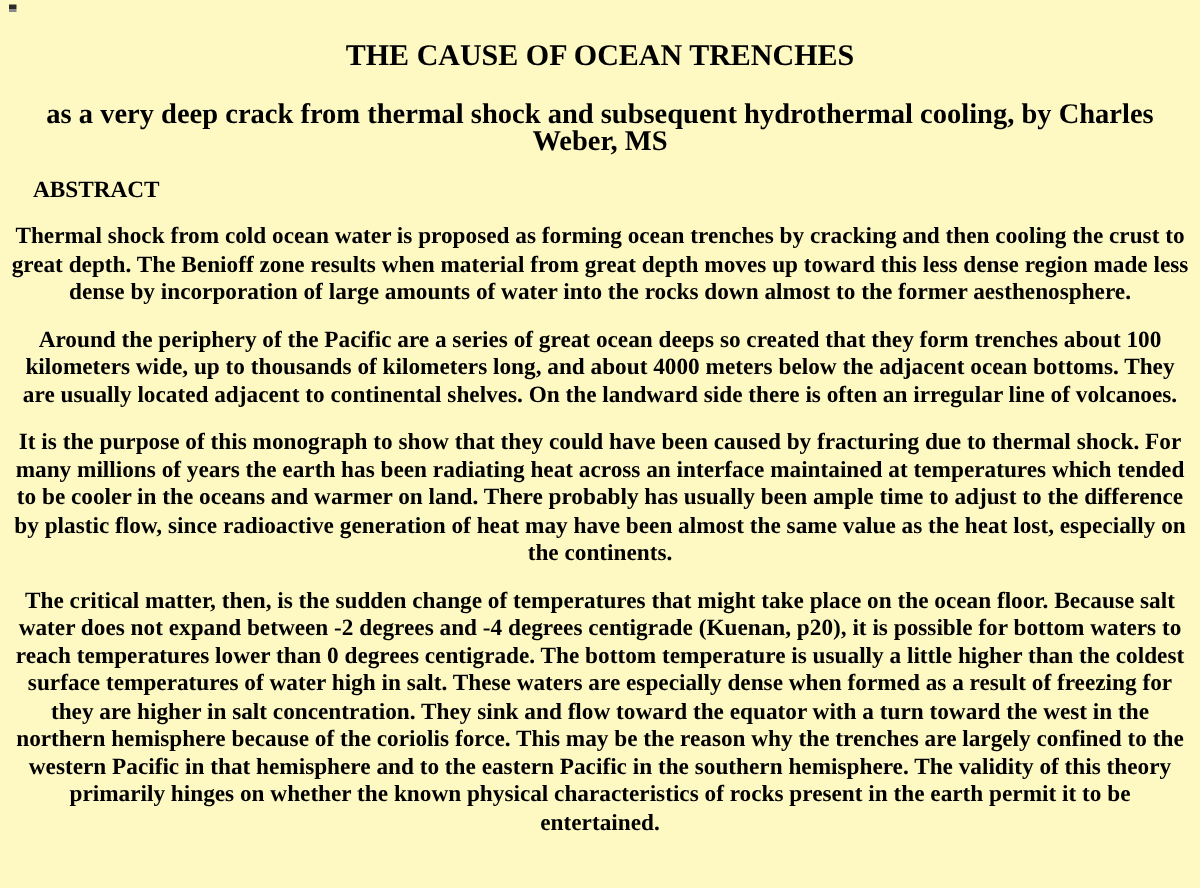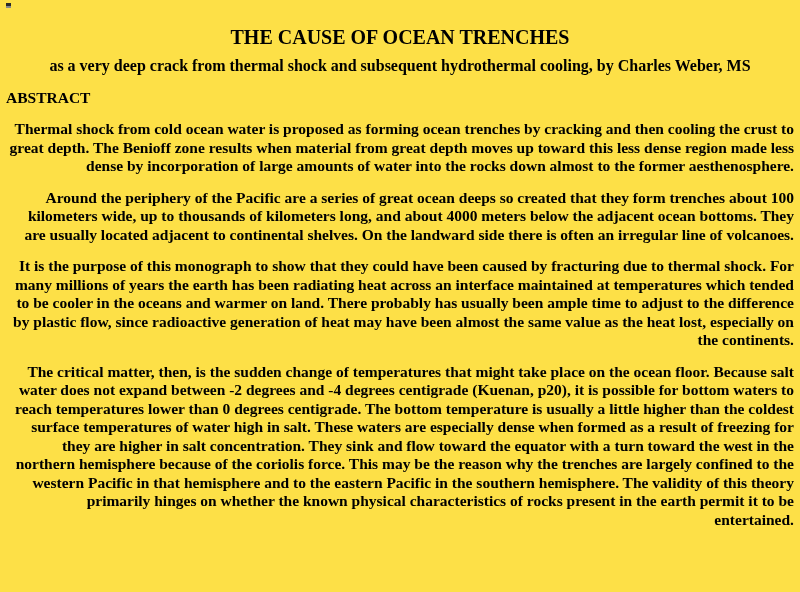--- a/index.html
+++ b/index.html
@@ -11,67 +11,67 @@
     overflow: hidden;
   }
   .doc {
     position: relative;
     box-sizing: border-box;
     width: 800px;
     height: 592px;
     padding: 5px 6px 0 6px;
     font-family: "Liberation Serif", "DejaVu Serif", serif;
     color: #000000;
-    background: #fde047;
+    background: #fef9c3;
   }
   .artifact {
     position: absolute;
     left: 6px;
     top: 3px;
     width: 5px;
     height: 5px;
     background: linear-gradient(#2a2a2a 55%, #8a8a8a 55%);
   }
   .page-title {
     margin: 21px 0 0 0;
     font-size: 20px;
     line-height: 23px;
     font-weight: bold;
     text-align: center;
   }
   .page-subtitle {
-    margin: 8px 0 0 0;
-    font-size: 16px;
+    margin: 19px 0 0 0;
+    font-size: 19px;
     line-height: 18px;
     font-weight: bold;
     text-align: center;
   }
   .link-line {
     margin: 12px 0 0 0;
     font-size: 14px;
     line-height: 17px;
     font-weight: normal;
   }
   .link-line a {
     color: #0000EE;
     text-decoration: underline;
     cursor: pointer;
   }
   .sec-heading {
-    margin: 13px 0 0 0;
+    margin: 13px 0 0 16px;
     font-size: 15.5px;
     line-height: 19px;
     font-weight: bold;
   }
   .para {
     margin: 13px 0 0 0;
     font-size: 15.5px;
     line-height: 18.5px;
     font-weight: bold;
-    text-align: right;
+    text-align: center;
   }
 </style>
 </head>
 <body>
 
 <div class="doc">
 
   <span class="artifact"></span>
 
   <h1 class="page-title">THE CAUSE OF OCEAN TRENCHES</h1>

